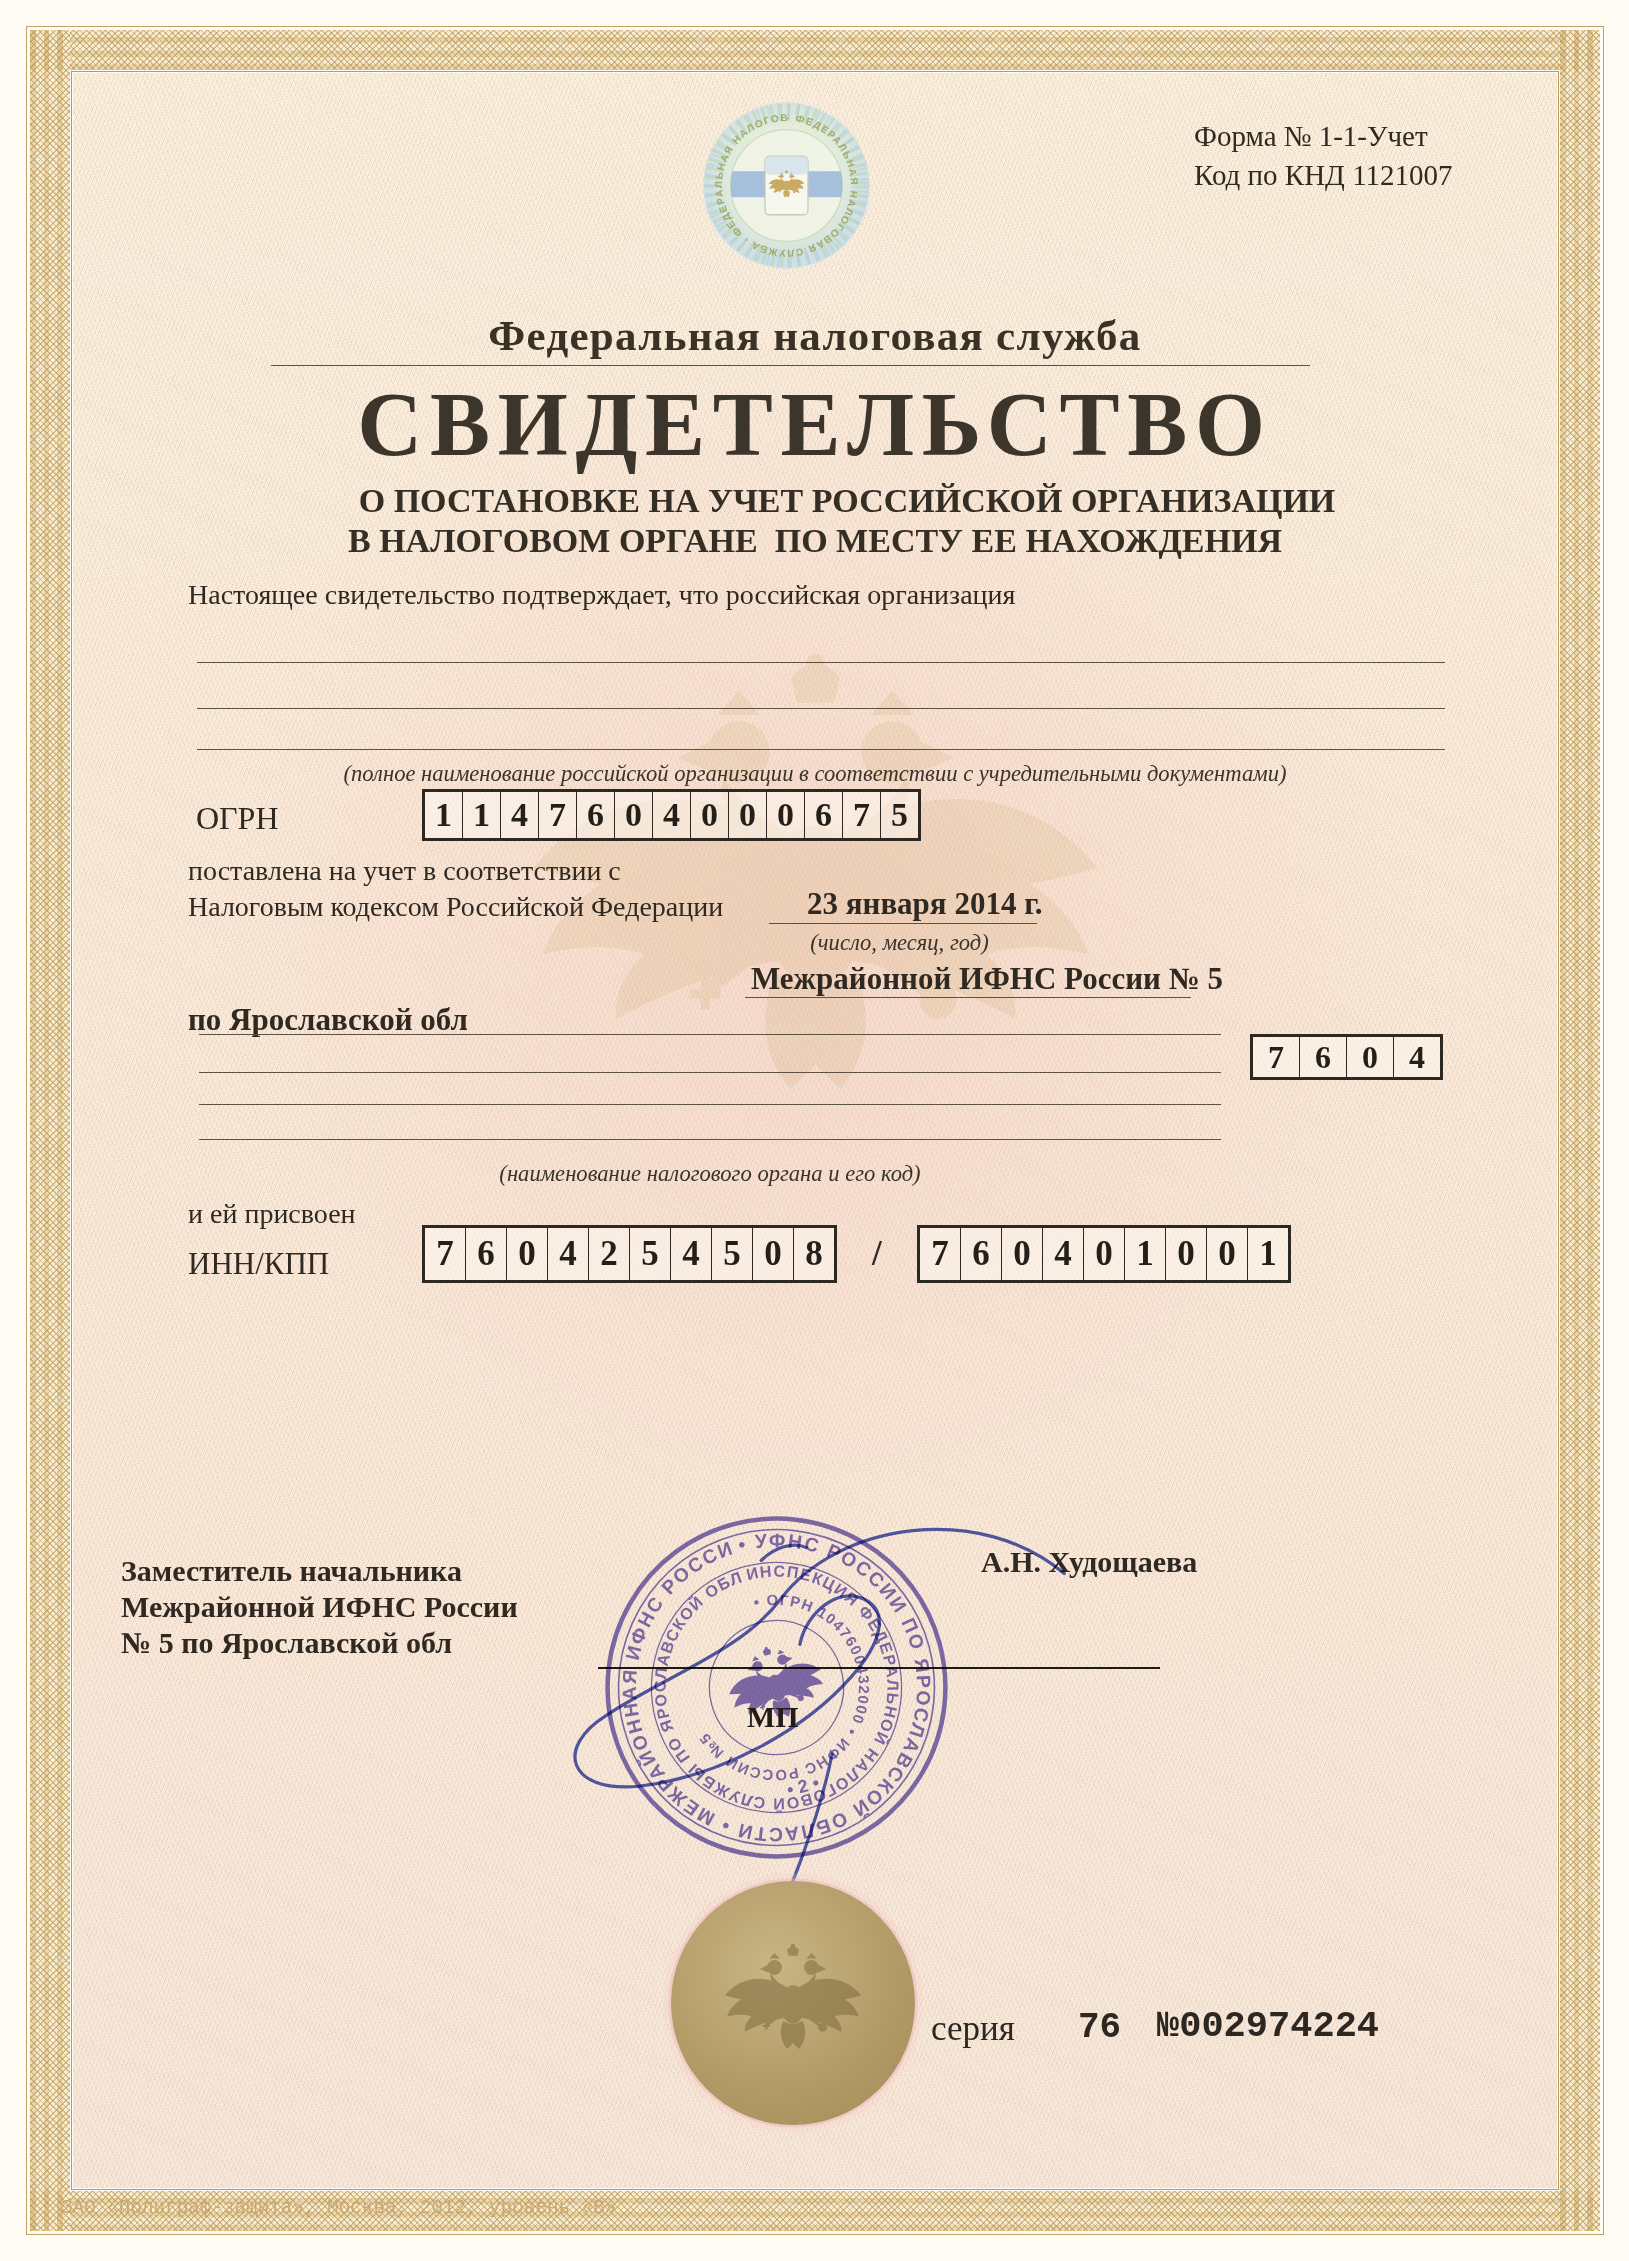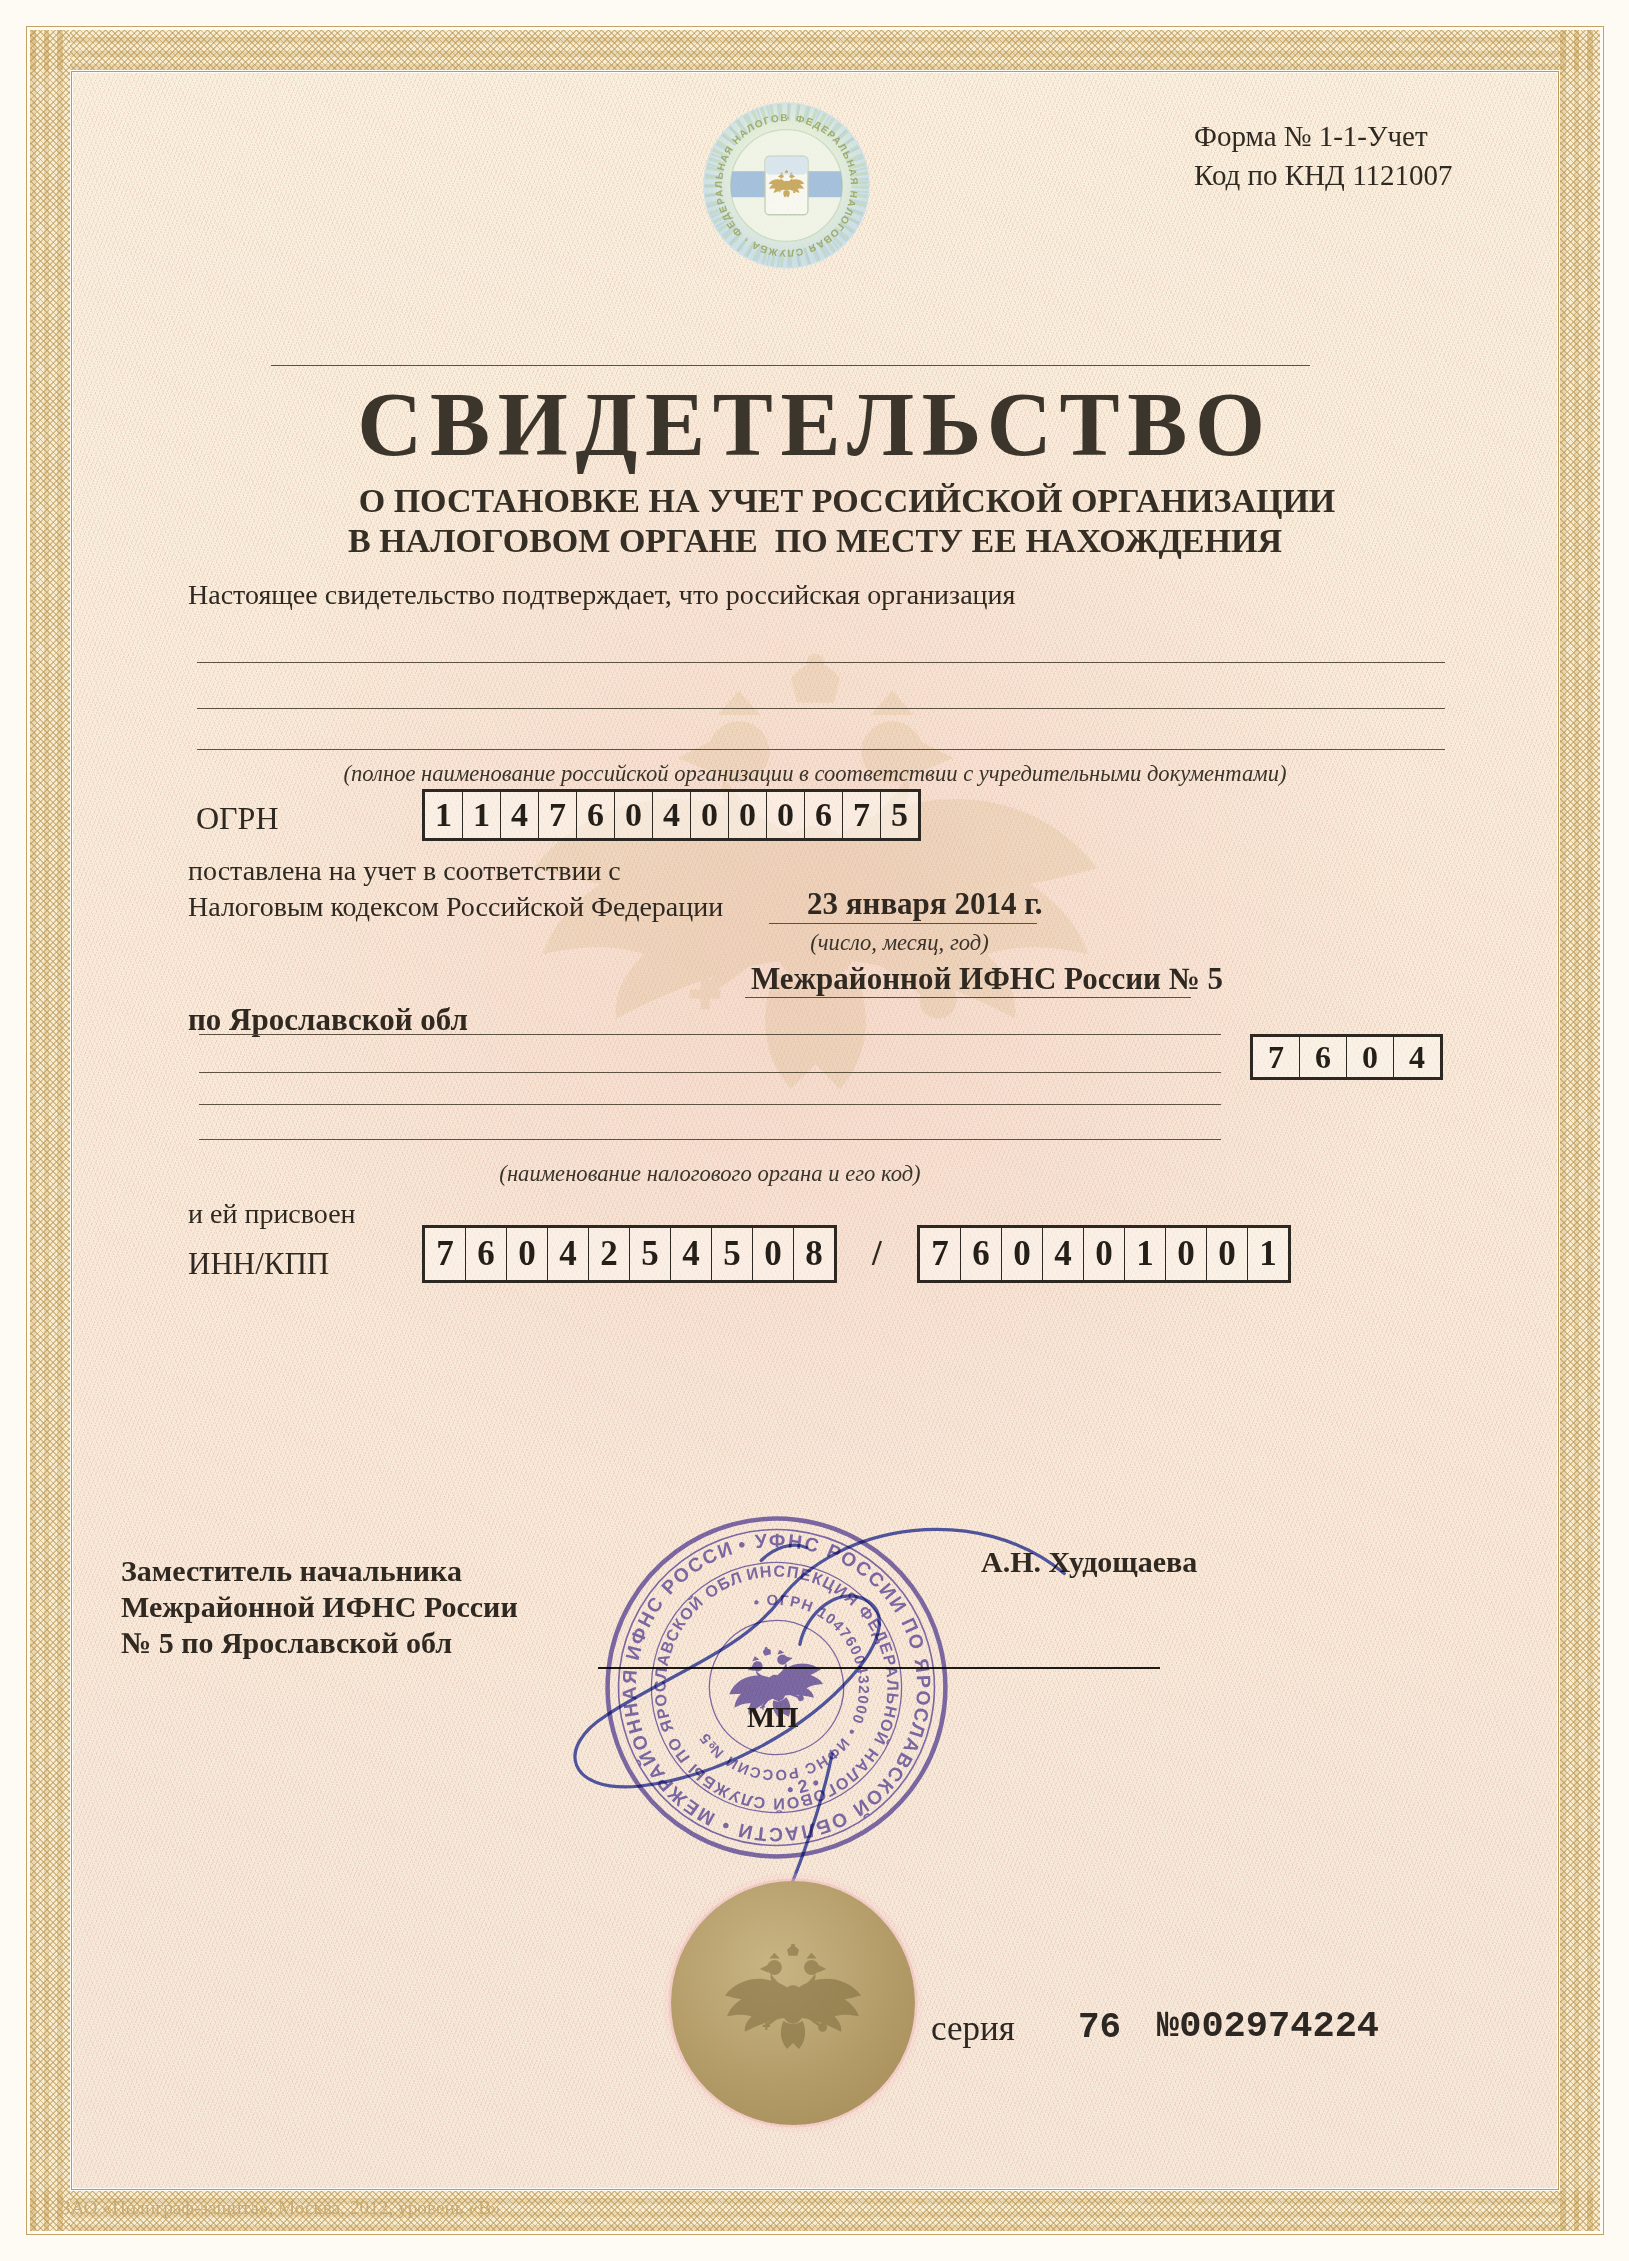--- a/index.html
+++ b/index.html
@@ -115,20 +115,21 @@
     </text>
     <circle r="86" fill="#eff6ea" stroke="#c5d9c4" stroke-width="2"></circle>
     <g clip-path="url(#holoClip)">
         <rect x="-88" y="-22" width="176" height="40" fill="#7fa9d9" opacity="0.78"></rect>
       </g>
     <rect x="-33" y="-45" width="66" height="90" rx="7" fill="#f7faf3" stroke="#b9c9ad" stroke-width="2"></rect>
     <rect x="-33" y="-45" width="66" height="28" rx="7" fill="#cfe0f1" opacity="0.85"></rect>
     <use href="#eagle" x="-30" y="-40" width="60" height="80" color="#c2a050"></use>
   </svg>
 
+  <div class="abs txt center bold" style="top:311px;font-size:43px;letter-spacing:1.3px;color:#3a3127;">Федеральная налоговая служба</div>
   <div class="rule" style="top:365px;left:271px;width:1039px;height:1.3px;"></div>
 
   <div class="abs txt center bold" style="top:373px;font-size:90px;letter-spacing:7.7px;color:#3c352b;">СВИДЕТЕЛЬСТВО</div>
 
   <div class="abs txt center bold" style="top:482px;font-size:34px;color:#352e25;padding-left:32px;">О ПОСТАНОВКЕ НА УЧЕТ РОССИЙСКОЙ ОРГАНИЗАЦИИ</div>
   <div class="abs txt center bold" style="top:522px;font-size:34px;color:#352e25;white-space:pre;">В НАЛОГОВОМ ОРГАНЕ  ПО МЕСТУ ЕЕ НАХОЖДЕНИЯ</div>
 
   <div class="abs txt" style="left:188px;top:579px;font-size:28px;">Настоящее свидетельство подтверждает, что российская организация</div>
   <div class="rule" style="top:662px;left:197px;width:1248px;"></div>
   <div class="rule" style="top:708px;left:197px;width:1248px;"></div>
@@ -249,16 +250,16 @@
               box-shadow:0 0 0 2.6px rgba(240,180,185,.45), 0 0 0 7.7px rgba(246,205,205,.25);">
     <svg style="position:absolute;left:48px;top:35px;width:148px;height:174px;opacity:.55;" viewBox="-100 -85 200 170">
       <use href="#eagle" x="-100" y="-85" width="200" height="170" color="#7e6a3d"></use>
     </svg>
   </div>
 
   <div class="abs txt" style="left:931px;top:2009px;font-size:35px;color:#2c2722;">серия</div>
   <div class="abs txt mono bold" style="left:1078px;top:2007px;font-size:36px;color:#2c2722;">76</div>
   <div class="abs txt mono bold" style="left:1157px;top:2005px;font-size:37px;color:#2c2722;">№002974224</div>
 
-  <div class="abs txt" style="left:61px;top:2197px;font-size:19.3px;font-family:Liberation Serif, serif;color:#c9a96e;">ЗАО «Полиграф-защита», Москва, 2012, уровень «В»</div>
+  <div class="abs txt" style="left:61px;top:2197px;font-size:19.3px;font-family:Liberation Mono, monospace;color:#c9a96e;">ЗАО «Полиграф-защита», Москва, 2012, уровень «В»</div>
 
 </div>
 
 
 </body></html>

